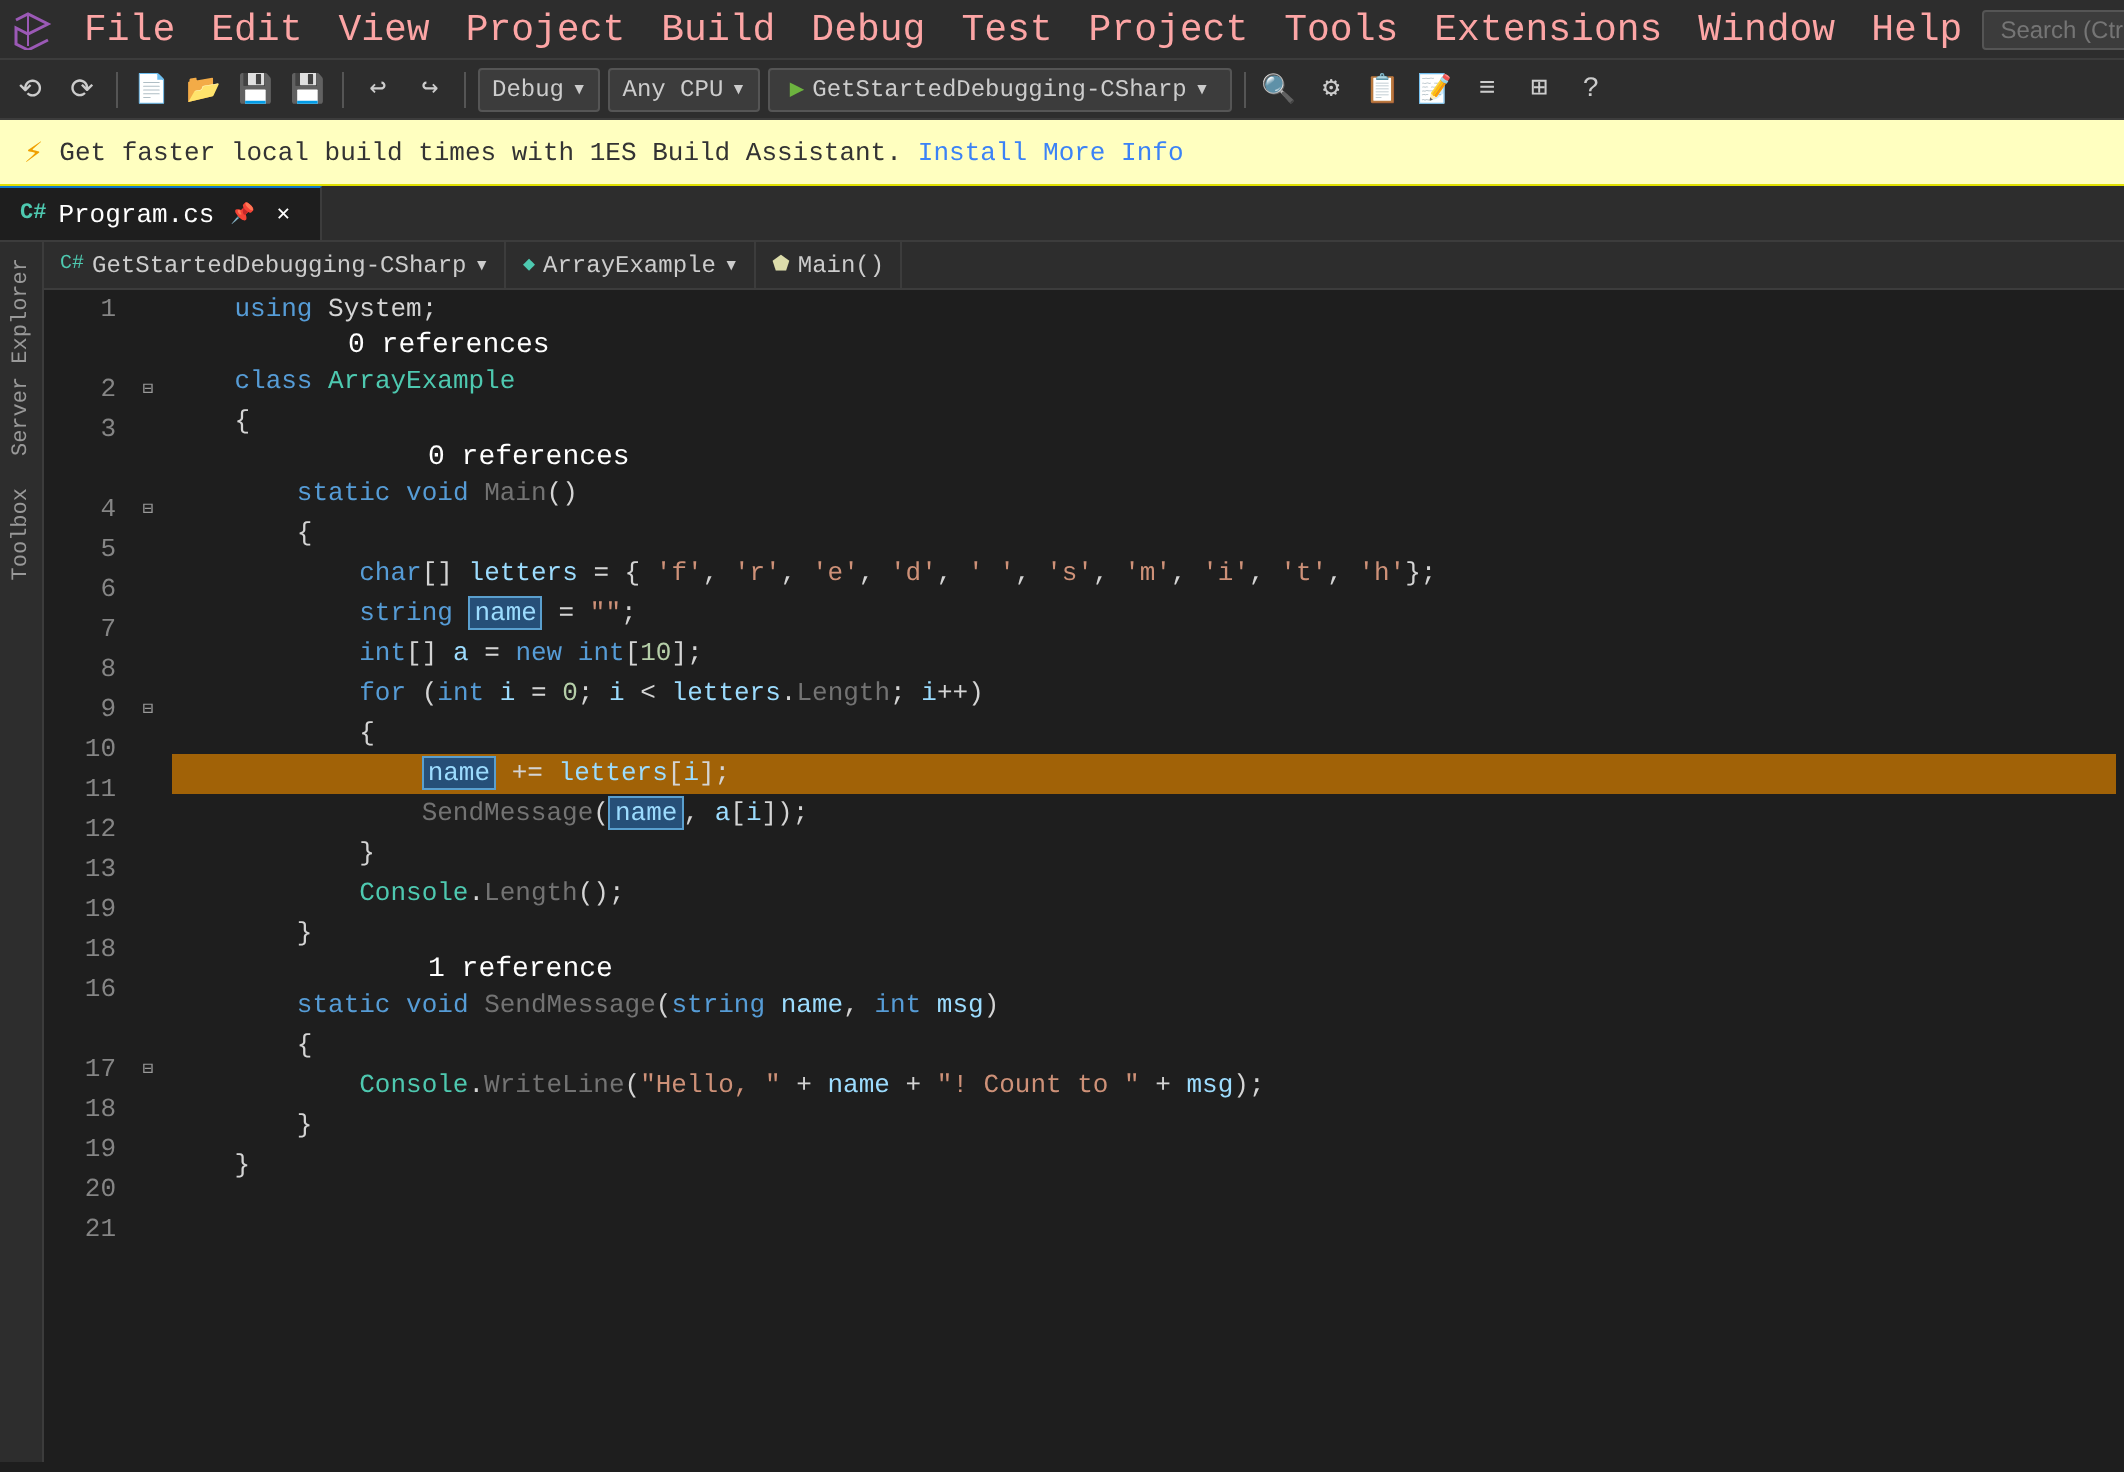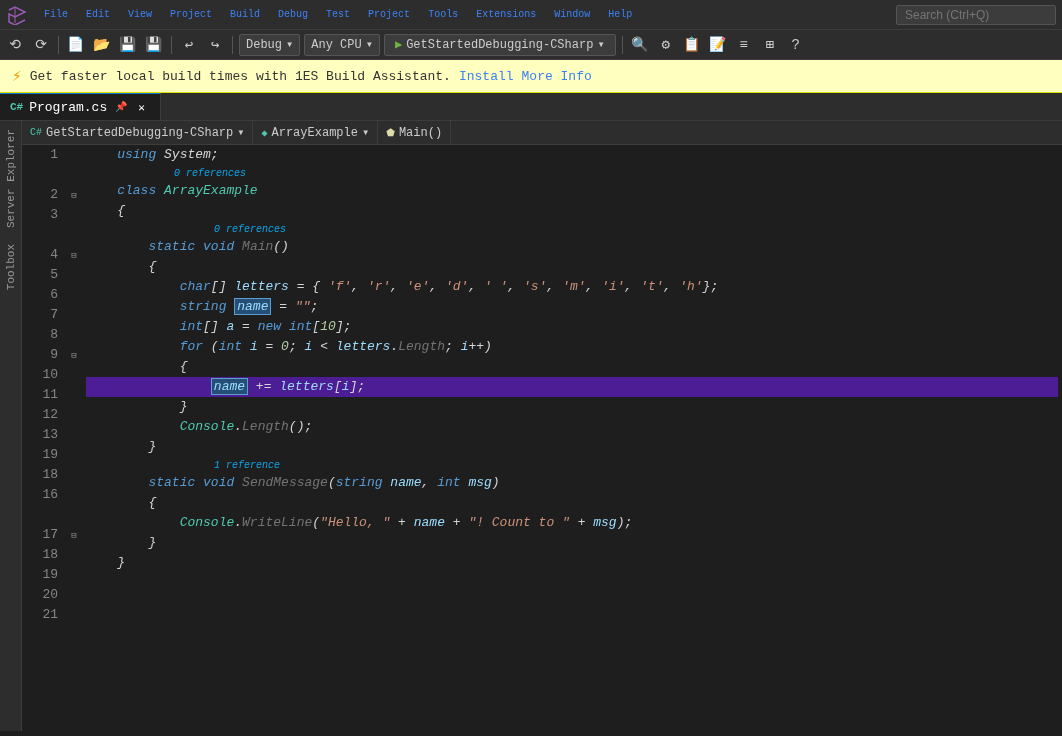--- a/index.html
+++ b/index.html
@@ -30,24 +30,24 @@
       display: flex;
       align-items: center;
       justify-content: center;
     }
     .menu-logo svg {
       width: 20px;
       height: 20px;
     }
     .menu-item {
       padding: 2px 8px;
-      color: #3b82f6;
+      color: #fca5a5;
       cursor: pointer;
       border-radius: 2px;
-      font-size: 10px;
+      font-size: 19px;
       font-family: Liberation Mono, monospace;
     }
     .menu-search {
       margin-left: auto;
       background: #3c3c3c;
       border: 1px solid #555;
       color: #cccccc;
       padding: 2px 8px;
       width: 160px;
       font-size: 12px;
@@ -241,41 +241,40 @@
       flex: 1;
       padding: 0 4px;
       overflow-x: auto;
     }
     .code-line {
       height: 20px;
       line-height: 20px;
       white-space: pre;
       font-size: 13px;
       position: relative;
-      font-style: italic;
     }
     .code-line.highlighted {
-      background: #4c1d95;
+      background: #a16207;
     }
 
     
     .kw { color: #569cd6; }
     .type { color: #4ec9b0; }
     .str { color: #ce9178; }
     .num { color: #b5cea8; }
     .method { color: #737373; }
     .plain { color: #d4d4d4; }
     .var-highlight {
       background: #264f78;
       color: #9cdcfe;
       border: 1px solid #5a9fce;
     }
     .var-name { color: #9cdcfe; }
     .param { color: #9cdcfe; }
-    .ref-comment { color: #0ea5e9; font-size: 10px; }
+    .ref-comment { color: #ffffff; font-size: 14px; }
 
     
     .gutter {
       width: 16px;
       background: #1e1e1e;
       flex-shrink: 0;
     }
     .gutter-line {
       height: 20px;
       display: flex;
@@ -473,20 +472,21 @@
 
         <div class="code-line">            <span class="kw">int</span><span class="plain">[]</span> <span class="var-name">a</span> <span class="plain">= </span><span class="kw">new</span> <span class="kw">int</span><span class="plain">[</span><span class="num">10</span><span class="plain">];</span></div>
 
         <div class="code-line">            <span class="kw">for</span> <span class="plain">(</span><span class="kw">int</span> <span class="var-name">i</span> <span class="plain">= </span><span class="num">0</span><span class="plain">;</span> <span class="var-name">i</span> <span class="plain">&lt;</span> <span class="var-name">letters</span><span class="plain">.</span><span class="method">Length</span><span class="plain">;</span> <span class="var-name">i</span><span class="plain">++)</span></div>
 
         <div class="code-line">            <span class="plain">{</span></div>
 
         <div class="code-line highlighted">                <span class="var-highlight" style="background:#264f78;color:#9cdcfe;padding:0 2px;border:1px solid #5a9fce;">name</span> <span class="plain">+= </span><span class="var-name">letters</span><span class="plain">[</span><span class="var-name">i</span><span class="plain">];</span></div>
 
 
+        <div class="code-line">                <span class="method">SendMessage</span><span class="plain">(</span><span class="var-highlight" style="background:#264f78;color:#9cdcfe;padding:0 2px;border:1px solid #5a9fce;">name</span><span class="plain">,</span> <span class="var-name">a</span><span class="plain">[</span><span class="var-name">i</span><span class="plain">]);</span></div>
 
         <div class="code-line">            <span class="plain">}</span></div>
 
         <div class="code-line">            <span class="type">Console</span><span class="plain">.</span><span class="method">Length</span><span class="plain">();</span></div>
 
         <div class="code-line">        <span class="plain">}</span></div>
 
         <div class="code-line" style="height:16px;line-height:16px;"><span class="ref-comment" style="padding-left:128px;">1 reference</span></div>
 
         <div class="code-line">        <span class="kw">static</span> <span class="kw">void</span> <span class="method">SendMessage</span><span class="plain">(</span><span class="kw">string</span> <span class="param">name</span><span class="plain">,</span> <span class="kw">int</span> <span class="param">msg</span><span class="plain">)</span></div>

